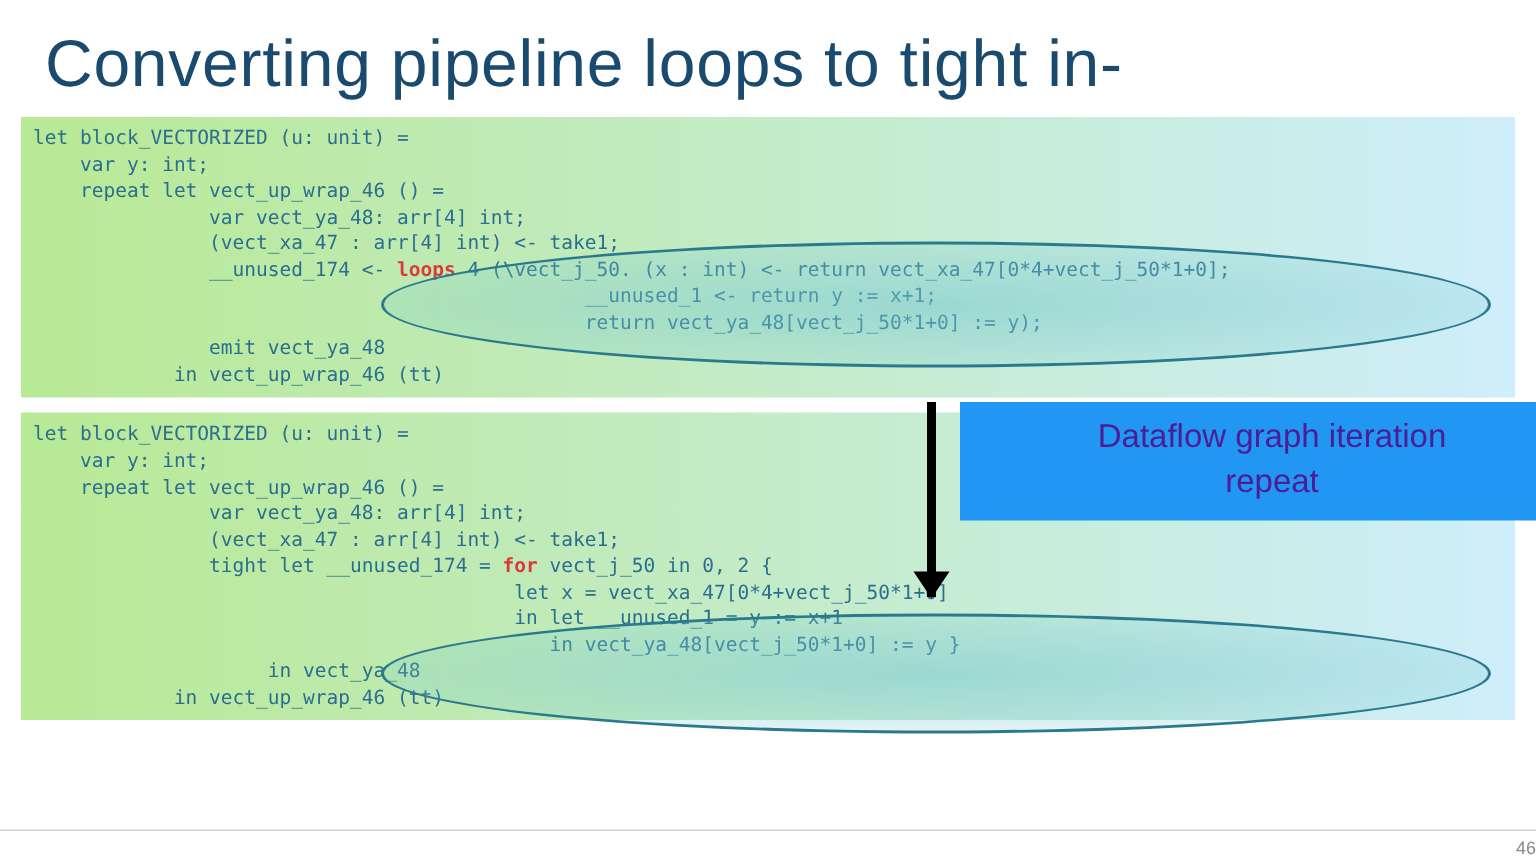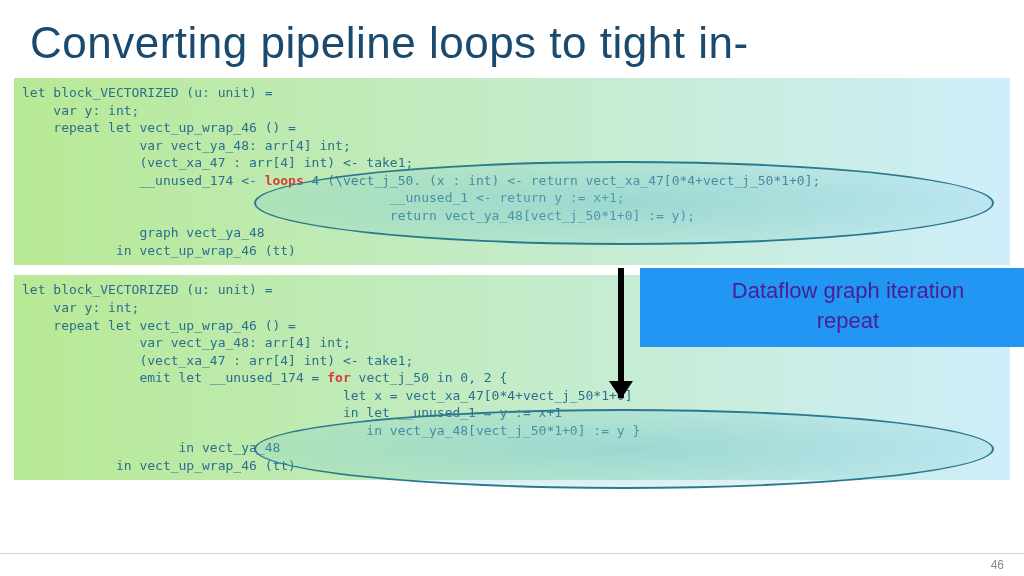--- a/index.html
+++ b/index.html
@@ -73,48 +73,48 @@
   .e1 { left: 254px; top: 161px; width: 740px; height: 84px; }
   .e2 { left: 254px; top: 409px; width: 740px; height: 80px; }
   .footer-line {
     position: absolute;
     left: 0; right: 0; bottom: 22px;
     height: 1px;
     background: #d0d0d0;
   }
   .page-num {
     position: absolute;
-    right: 20px;
+    right: 0;
     bottom: 4px;
     font-size: 12px;
     color: #888;
   }
 </style>
 </head>
 <body>
 
 <div class="title">Converting pipeline loops to tight in-</div>
 
 <div class="code-block"><span>let block_VECTORIZED (u: unit) =</span>
 <span>    var y: int;</span>
 <span>    repeat let vect_up_wrap_46 () =</span>
 <span>               var vect_ya_48: arr[4] int;</span>
 <span>               (vect_xa_47 : arr[4] int) &lt;- take1;</span>
 <span><span>               __unused_174 &lt;- </span><span class="kw">loops</span><span> 4 (\vect_j_50. (x : int) &lt;- return vect_xa_47[0*4+vect_j_50*1+0];</span></span>
 <span>                                               __unused_1 &lt;- return y := x+1;</span>
 <span>                                               return vect_ya_48[vect_j_50*1+0] := y);</span>
-<span>               graph vect_ya_48</span>
+<span>               emit vect_ya_48</span>
 <span>            in vect_up_wrap_46 (tt)</span></div>
 
 <div class="code-block"><span>let block_VECTORIZED (u: unit) =</span>
 <span>    var y: int;</span>
 <span>    repeat let vect_up_wrap_46 () =</span>
 <span>               var vect_ya_48: arr[4] int;</span>
 <span>               (vect_xa_47 : arr[4] int) &lt;- take1;</span>
-<span><span>               emit let __unused_174 = </span><span class="kw">for</span><span> vect_j_50 in 0, 2 {</span></span>
+<span><span>               tight let __unused_174 = </span><span class="kw">for</span><span> vect_j_50 in 0, 2 {</span></span>
 <span>                                         let x = vect_xa_47[0*4+vect_j_50*1+0]</span>
 <span>                                         in let __unused_1 = y := x+1</span>
 <span>                                            in vect_ya_48[vect_j_50*1+0] := y }</span>
 <span>                    in vect_ya_48</span>
 <span>            in vect_up_wrap_46 (tt)</span></div>
 
 <div class="ellipse e1"></div>
 <div class="ellipse e2"></div>
 
 <div class="arrow"></div>

